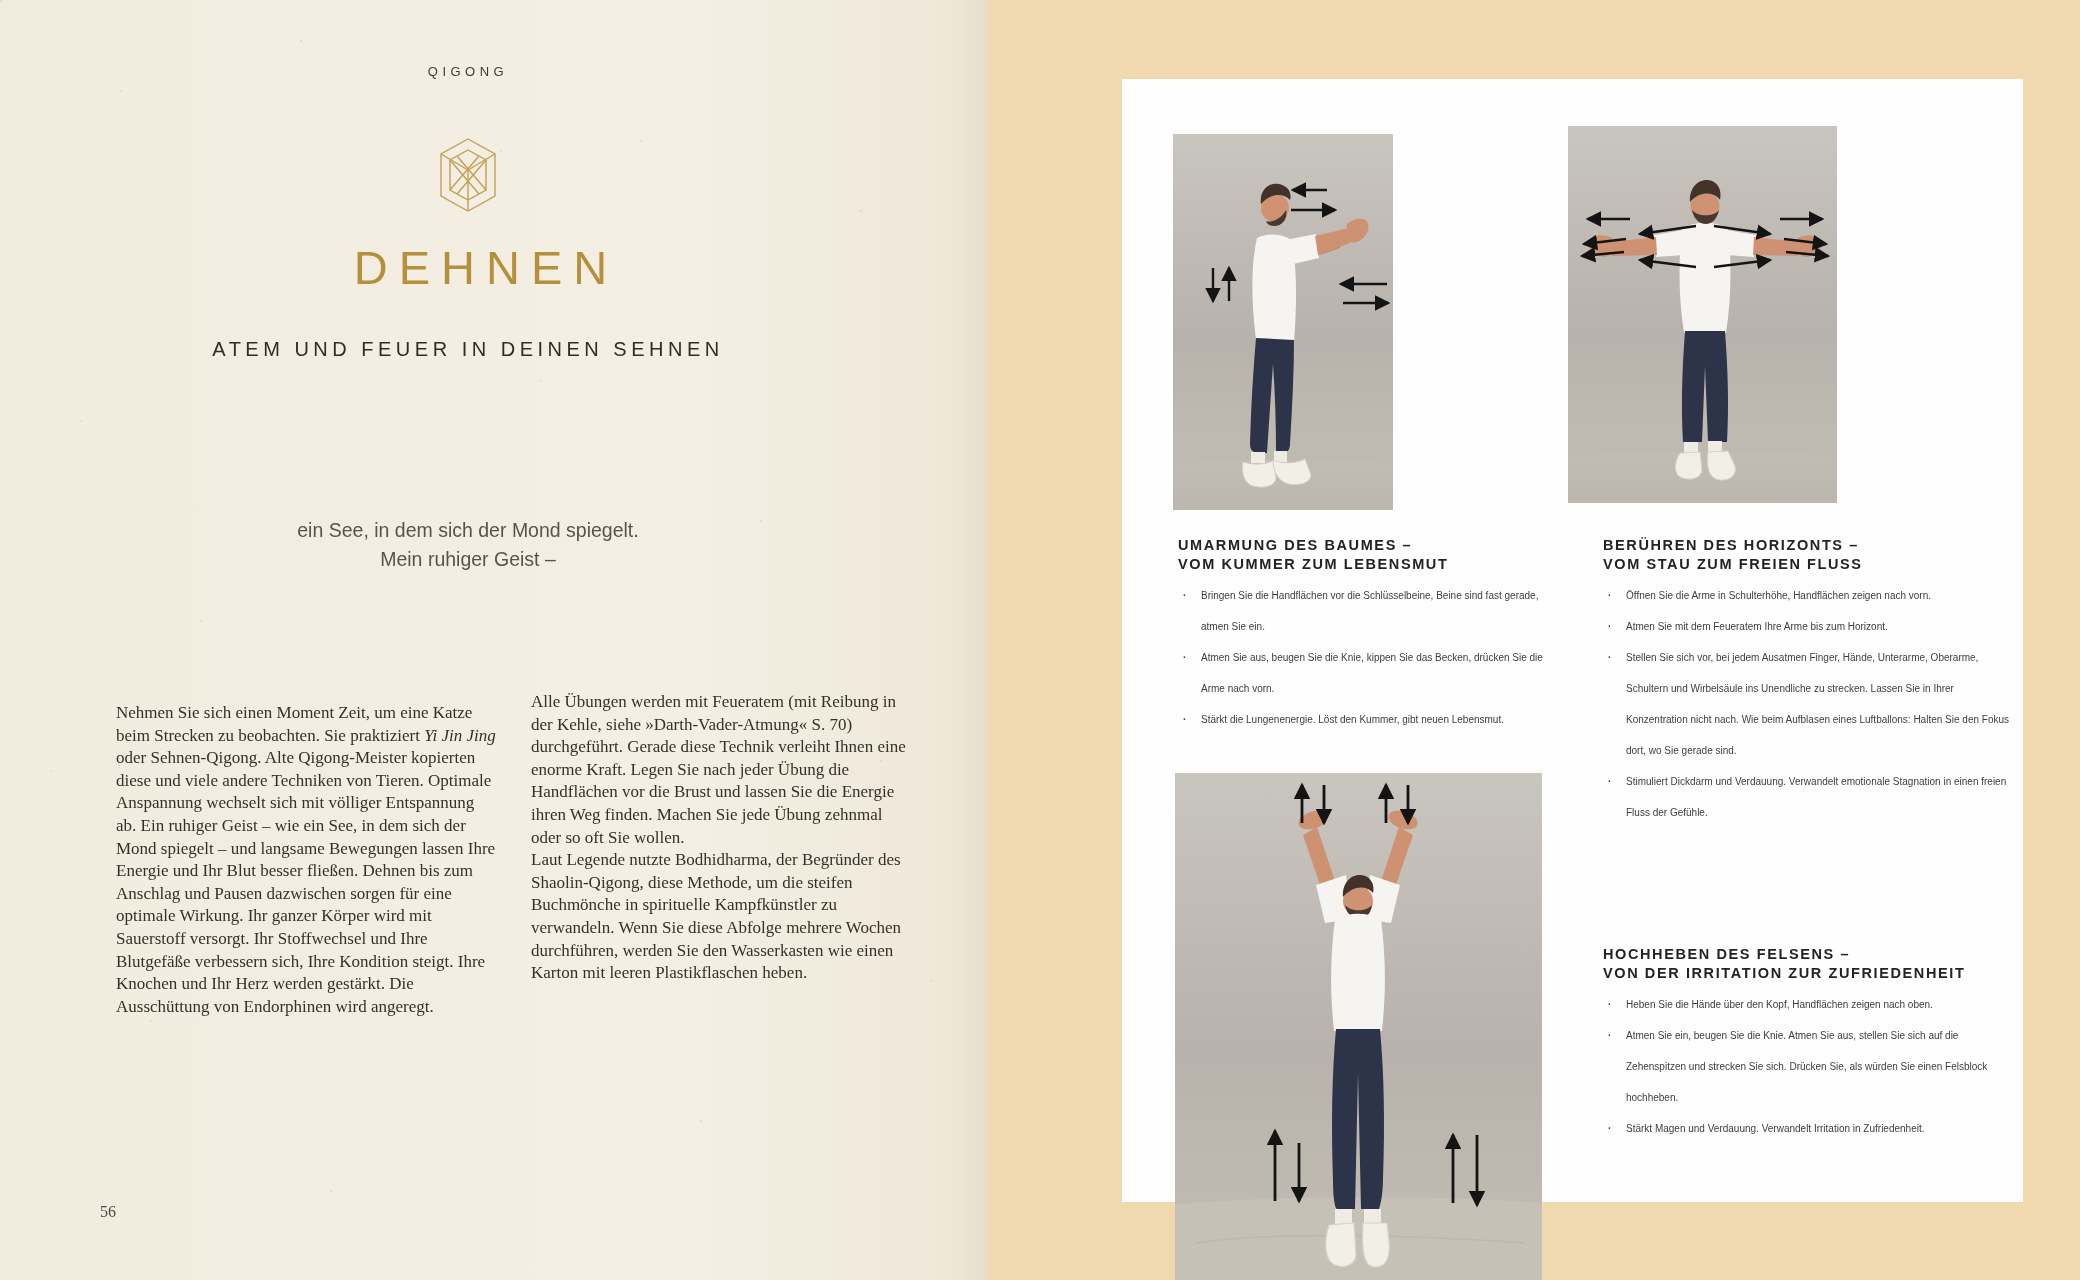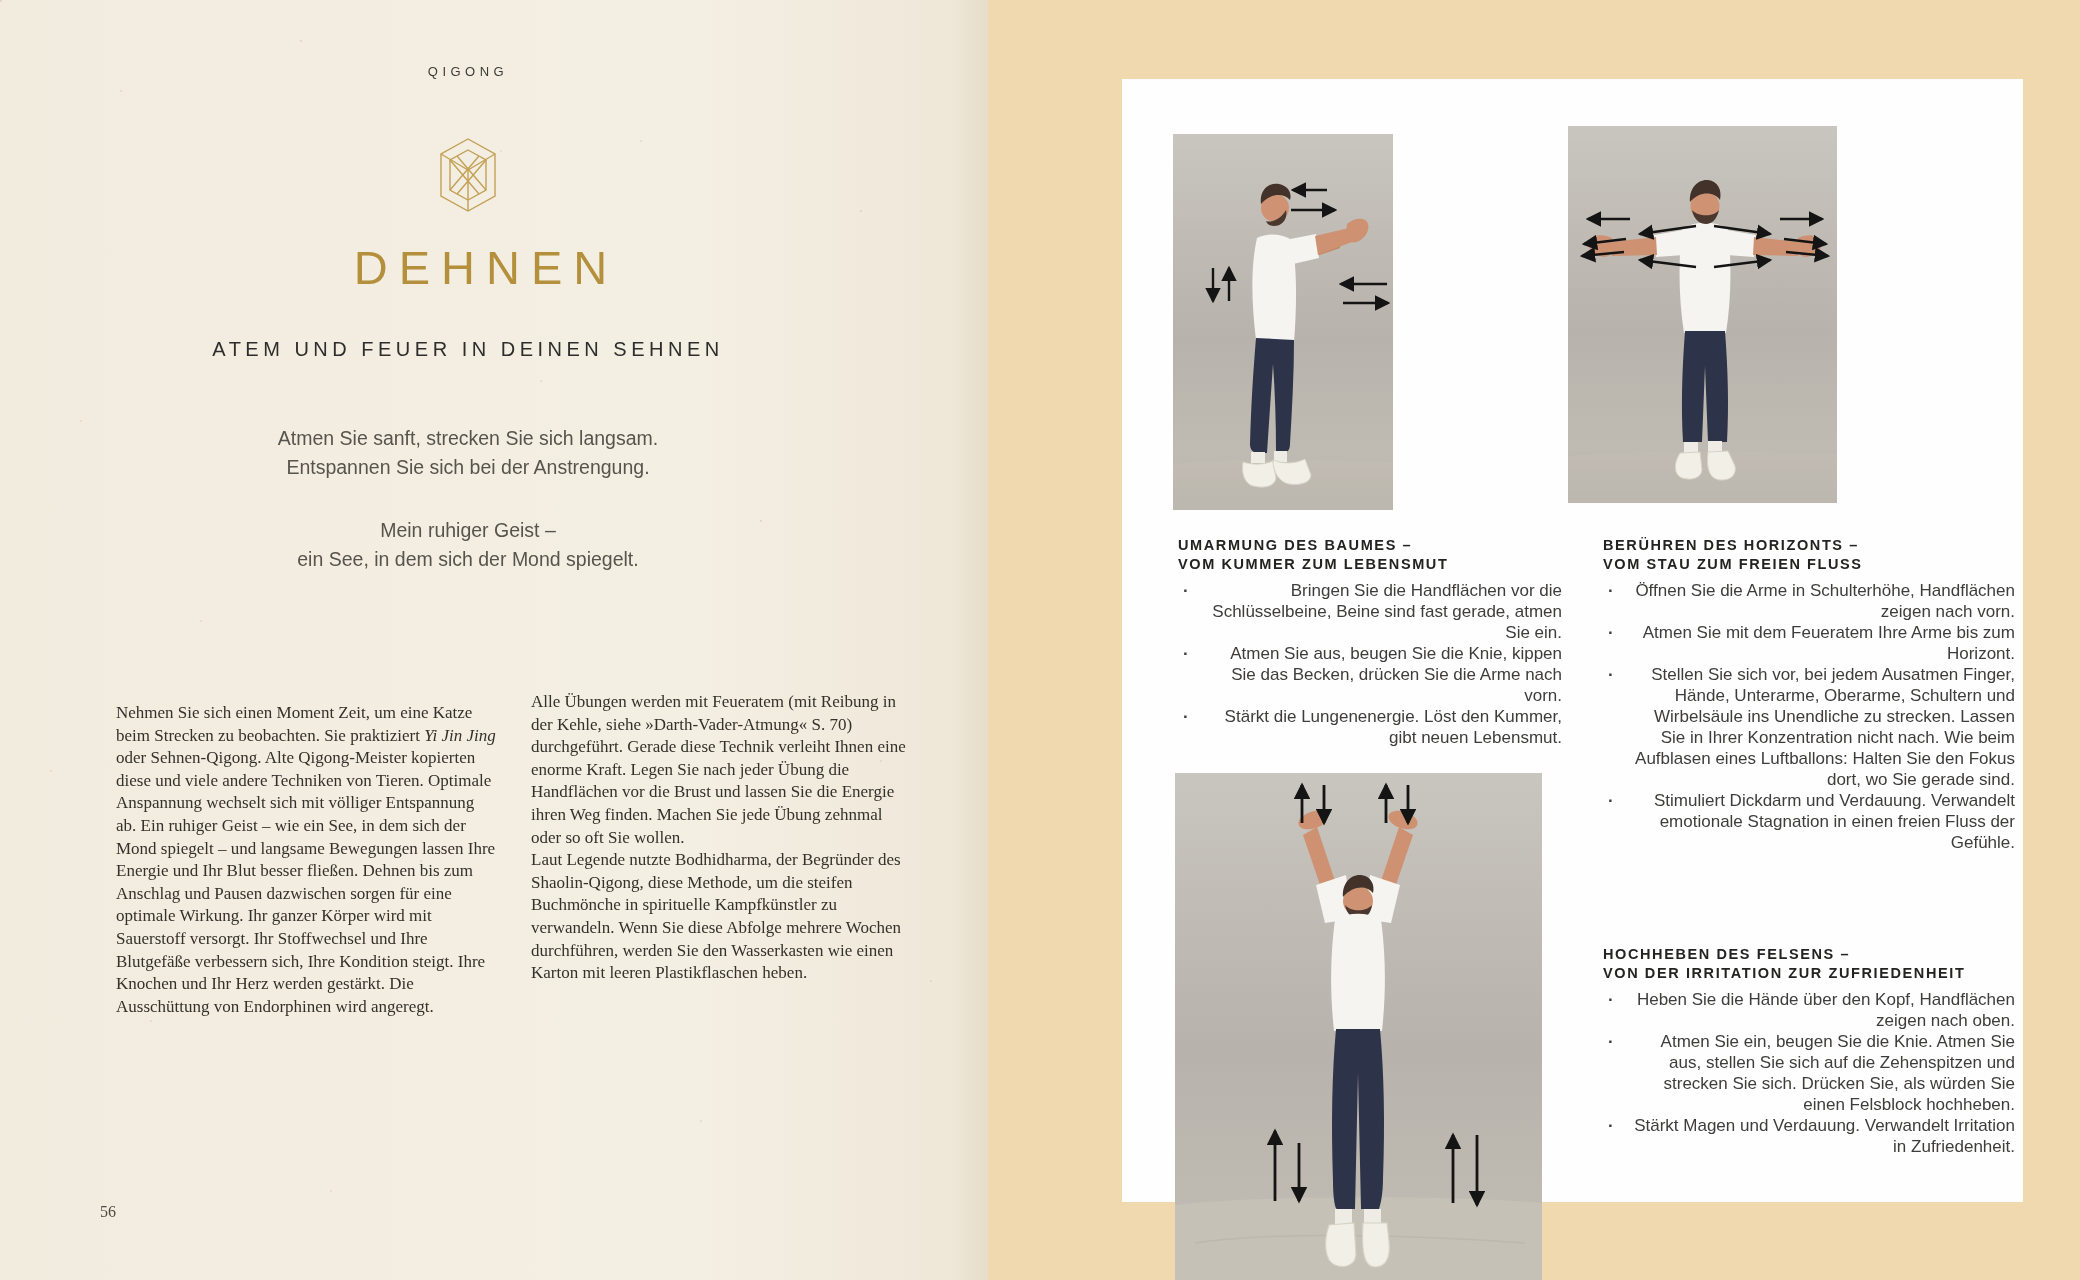--- a/index.html
+++ b/index.html
@@ -43,21 +43,21 @@
   .card{position:absolute;left:134px;top:79px;width:901px;height:1123px;background:#fefefe;}
   .photo{position:absolute;display:block;}
   .photo-1{left:51px;top:55px;}
   .photo-2{left:446px;top:47px;}
   .photo-3{left:53px;top:694px;}
   .ex-block{position:absolute;text-align:left;}
   .ex-1{left:56px;top:457px;width:384px;}
   .ex-2{left:481px;top:457px;width:412px;}
   .ex-3{left:481px;top:866px;width:412px;}
   .ex-heading{font-weight:700;font-size:14.5px;letter-spacing:1.6px;line-height:19px;color:#232321;margin-bottom:6px;}
-  .bullets{font-size:17px;line-height:21px;color:#3e3d3b;text-align:right;}
+  .bullets{font-size:10px;line-height:31px;color:#3e3d3b;}
   .bullet{position:relative;padding-left:23px;}
   .bullet::before{content:"·";position:absolute;left:5px;top:0;font-weight:700;color:#3e3d3b;}
 </style>
 </head>
 <body>
 
 <div class="spread">
 
   <section class="page-left">
     <div class="speckles"></div>
@@ -76,27 +76,23 @@
           <path d="M20 58 L49 24"></path>
           <path d="M42 58 L13 24"></path>
         </g>
       </svg>
     </div>
 
     <h1 class="center-col title" style="margin:0;">DEHNEN</h1>
 
     <div class="center-col subtitle">ATEM UND FEUER IN DEINEN SEHNEN</div>
 
-    <div class="center-col poem poem-1">
-        <div class="poem-line">Atmen Sie sanft, strecken Sie sich langsam.</div>
-        <div class="poem-line">Entspannen Sie sich bei der Anstrengung.</div>
-      </div>
     <div class="center-col poem poem-2">
+        <div class="poem-line">ein See, in dem sich der Mond spiegelt.</div>
         <div class="poem-line">Mein ruhiger Geist –</div>
-        <div class="poem-line">ein See, in dem sich der Mond spiegelt.</div>
       </div>
 
     <p class="serif col1" style="margin:16px;">
       <span>Nehmen Sie sich einen Moment Zeit, um eine Katze beim Strecken zu beobachten. Sie praktiziert </span><i>Yi Jin Jing</i><span> oder Sehnen-Qigong. Alte Qigong-Meister kopierten diese und viele andere Techniken von Tieren. Optimale Anspannung wechselt sich mit völliger Entspannung ab. Ein ruhiger Geist – wie ein See, in dem sich der Mond spiegelt – und langsame Bewegungen lassen Ihre Energie und Ihr Blut besser fließen. Dehnen bis zum Anschlag und Pausen dazwischen sorgen für eine optimale Wirkung. Ihr ganzer Körper wird mit Sauerstoff versorgt. Ihr Stoffwechsel und Ihre Blutgefäße verbessern sich, Ihre Kondition steigt. Ihre Knochen und Ihr Herz werden gestärkt. Die Ausschüttung von Endorphinen wird angeregt.</span>
     </p>
 
     <div class="col2">
       <div class="serif method">
         <p>Alle Übungen werden mit Feueratem (mit Reibung in der Kehle, siehe »Darth-Vader-Atmung« S. 70) durchgeführt. Gerade diese Technik verleiht Ihnen eine enorme Kraft. Legen Sie nach jeder Übung die Handflächen vor die Brust und lassen Sie die Energie ihren Weg finden. Machen Sie jede Übung zehnmal oder so oft Sie wollen.</p>
         <p>Laut Legende nutzte Bodhidharma, der Begründer des Shaolin-Qigong, diese Methode, um die steifen Buchmönche in spirituelle Kampfkünstler zu verwandeln. Wenn Sie diese Abfolge mehrere Wochen durchführen, werden Sie den Wasserkasten wie einen Karton mit leeren Plastikflaschen heben.</p>

